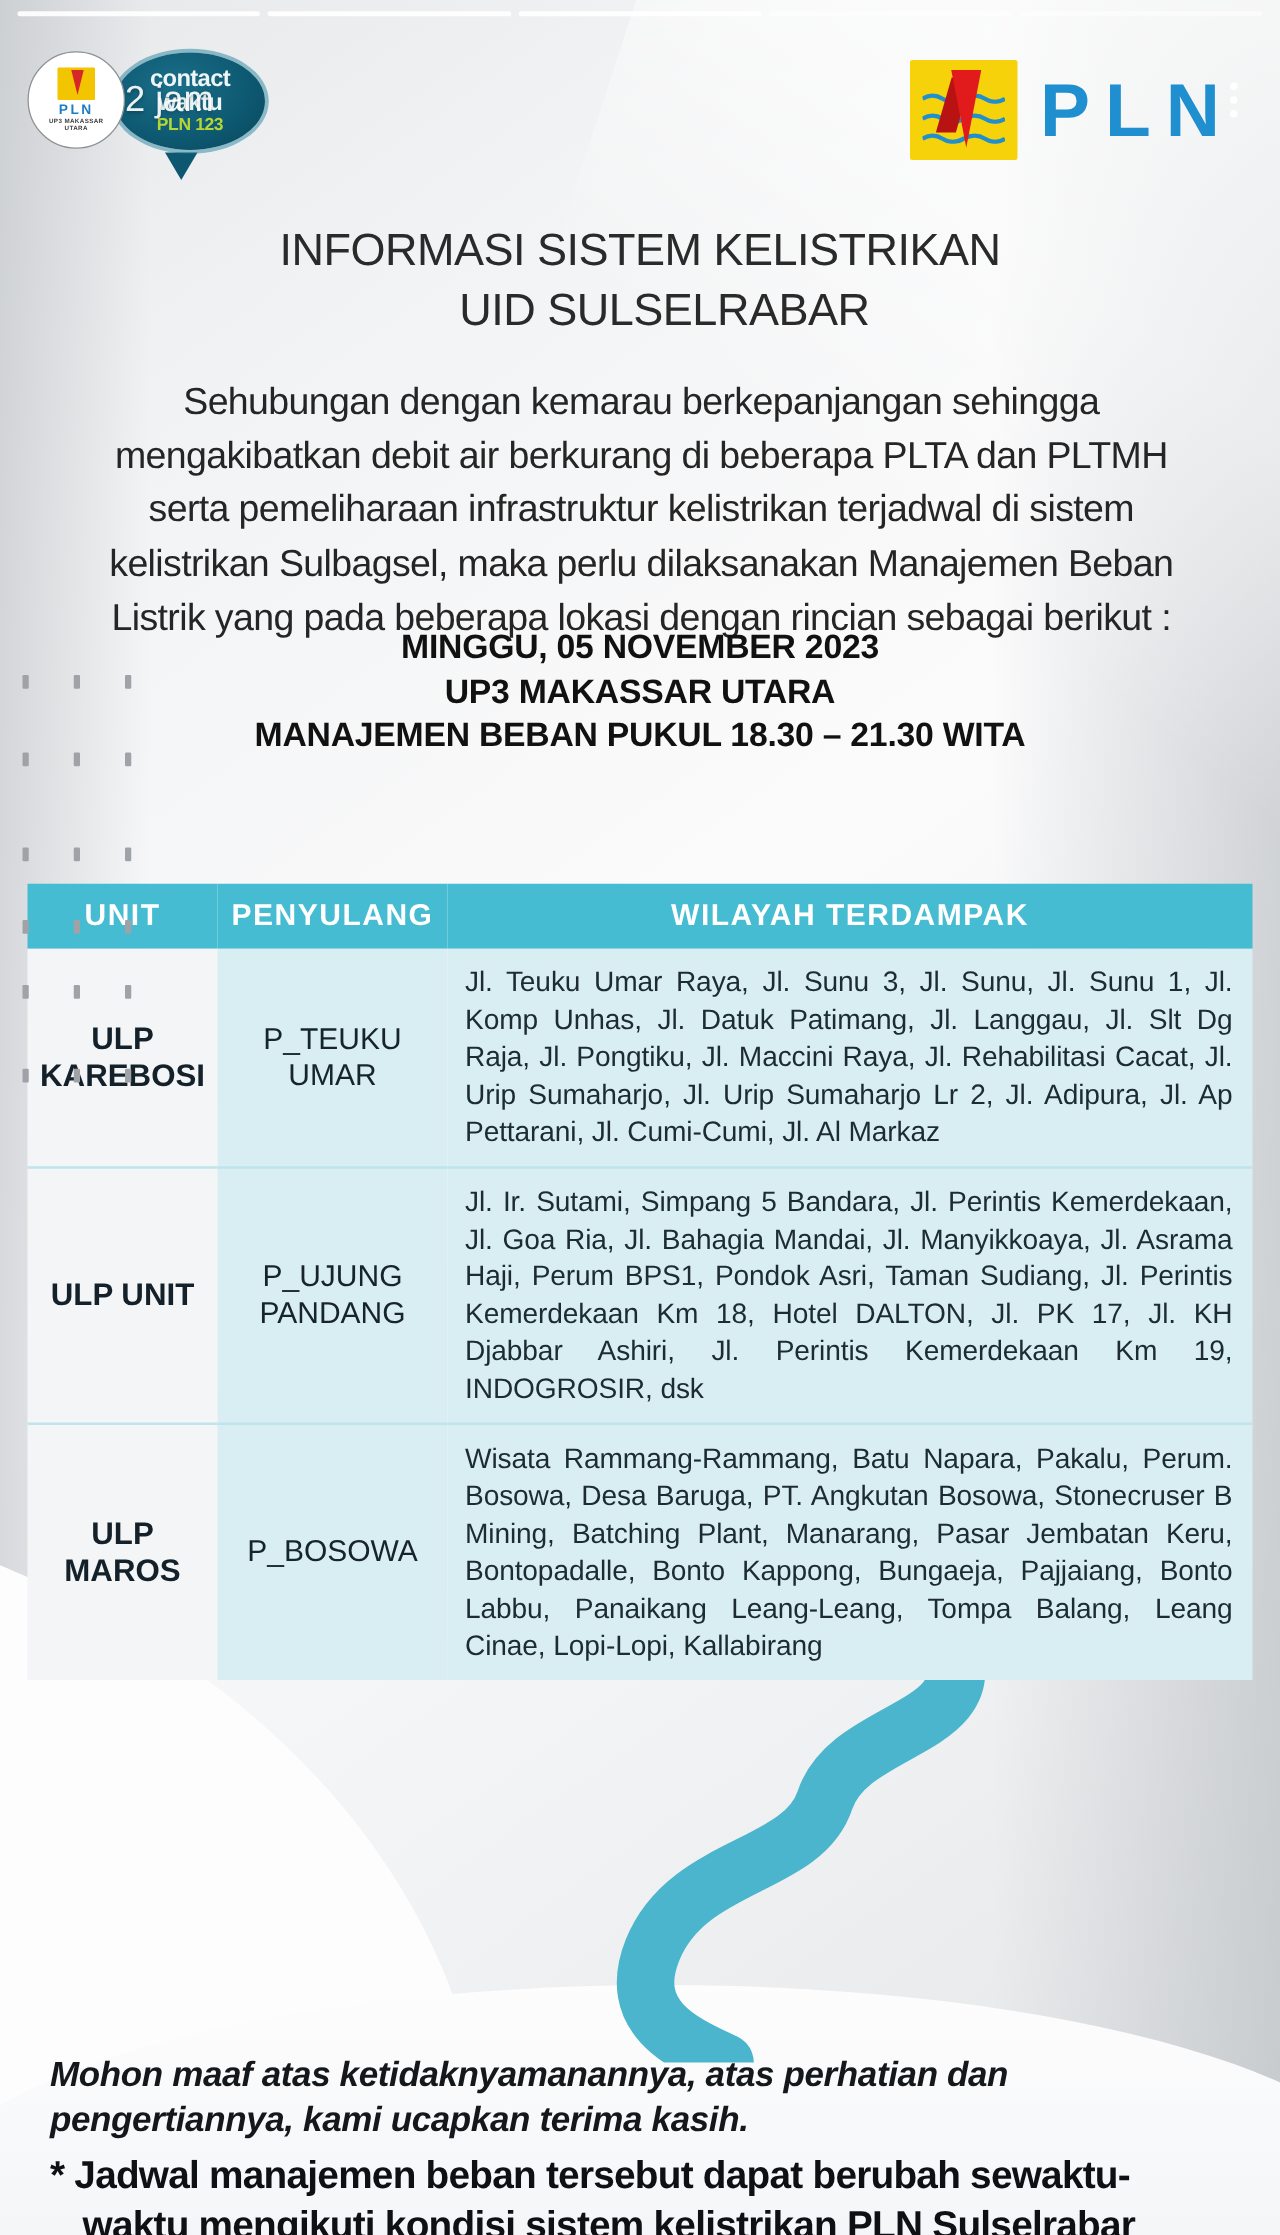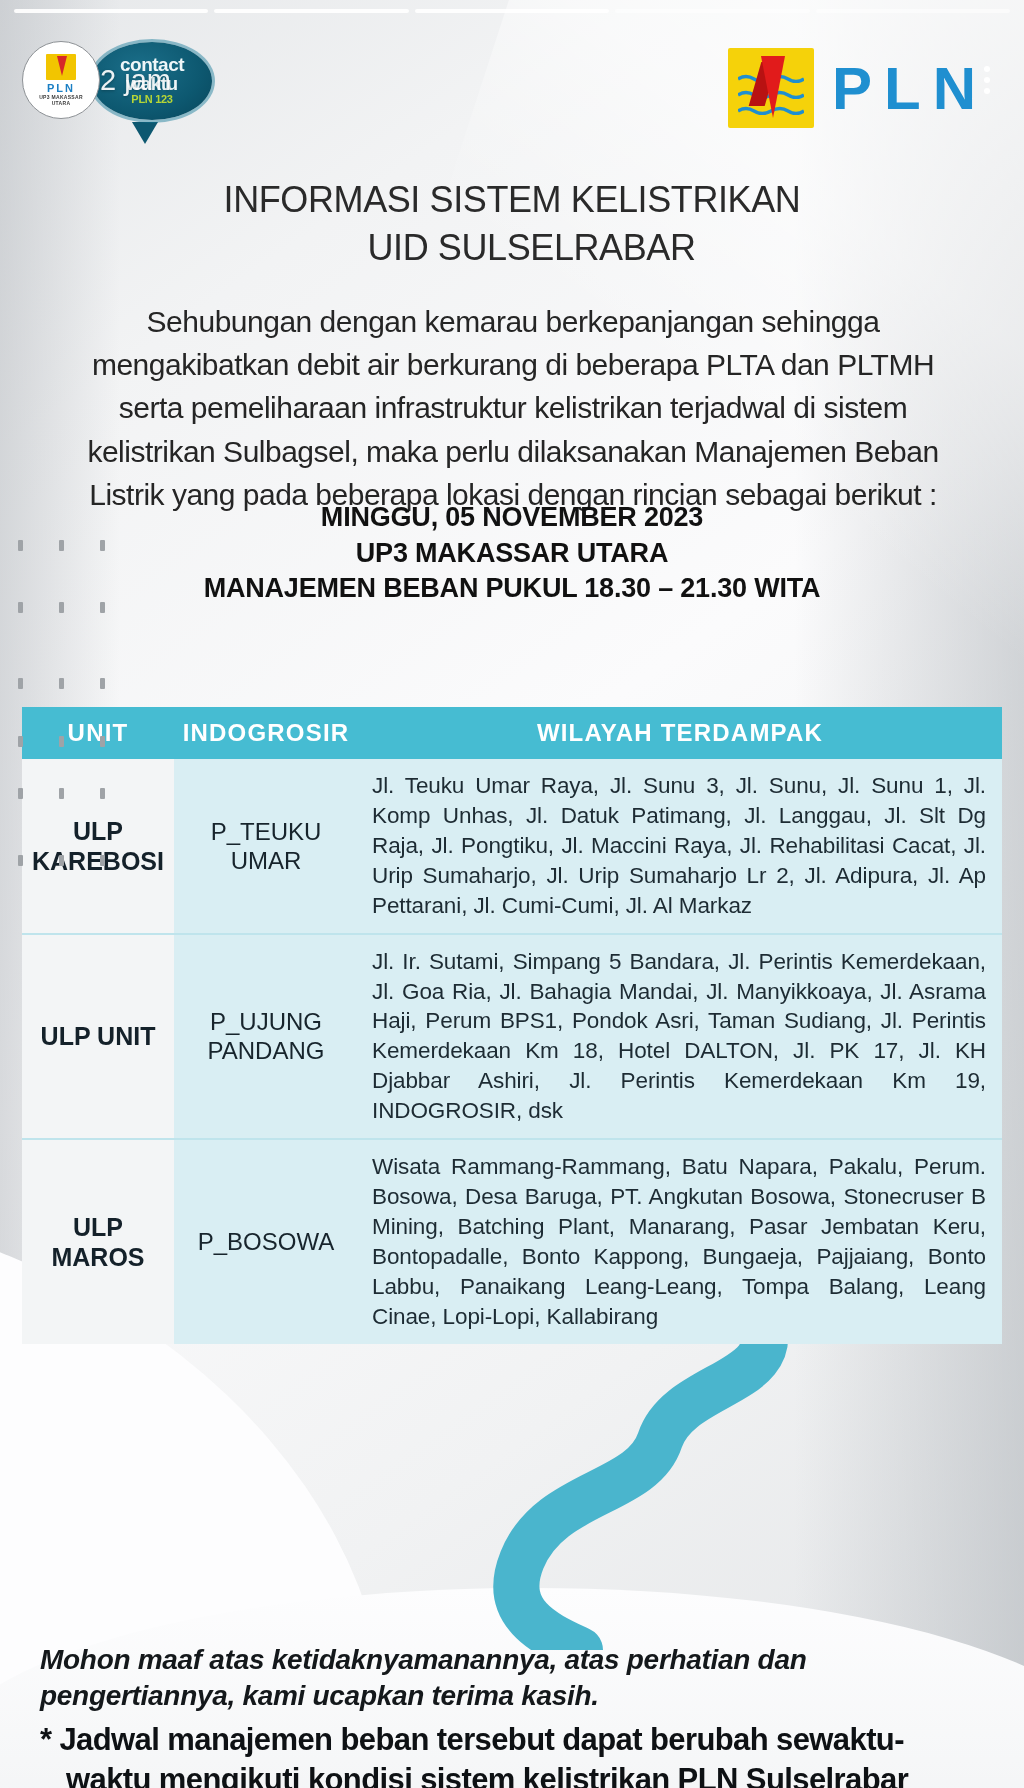--- a/index.html
+++ b/index.html
@@ -104,21 +104,21 @@
   }
   .cc-ellipse {
     position: absolute; left: 0; top: 8px;
     width: 120px; height: 78px; border-radius: 50%;
     background: radial-gradient(ellipse at 40% 35%, #1b6f8a 0%, #0d5870 60%, #08455a 100%);
     box-shadow: 0 0 0 3px rgba(18,120,150,0.45);
     display: flex; flex-direction: column; align-items: center; justify-content: center; text-align: center;
   }
   .cc-ellipse .l1 { font-size: 19px; font-weight: 800; color: #eef6f8; line-height: .95; letter-spacing: -.5px; }
   .cc-ellipse .l2 { font-size: 19px; font-weight: 800; color: #eef6f8; line-height: 1; letter-spacing: -.5px; }
-  .cc-ellipse .l3 { font-size: 11px; font-weight: 800; color: #b6d636; line-height: 1.1; letter-spacing: -.3px; }
+  .cc-ellipse .l3 { font-size: 14px; font-weight: 800; color: #b6d636; line-height: 1.1; letter-spacing: -.3px; }
   .cc-tail {
     position: absolute; left: 40px; bottom: -6px;
     width: 0; height: 0;
     border-left: 13px solid transparent; border-right: 13px solid transparent;
     border-top: 22px solid #0d5870;
   }
 
   .ig-user {
     font-size: 33px; font-weight: bold; color: #ffffff;
     text-shadow: 0 1px 3px rgba(0,0,0,0.30);
@@ -386,21 +386,21 @@
     <div class="dots" style="left:18px; top:855px">
         <i></i>
         <i></i>
         <i></i>
       </div>
 
     <table class="tbl">
       <thead>
         <tr>
           <th class="c-unit">UNIT</th>
-          <th class="c-pen">INDOGROSIR</th>
+          <th class="c-pen">PENYULANG</th>
           <th class="c-wil">WILAYAH TERDAMPAK</th>
         </tr>
       </thead>
       <tbody>
         <tr>
           <td class="unit">ULP KAREBOSI</td>
           <td class="pen">P_TEUKU UMAR</td>
           <td class="wil">Jl. Teuku Umar Raya, Jl. Sunu 3, Jl. Sunu, Jl. Sunu 1, Jl. Komp Unhas, Jl. Datuk Patimang, Jl. Langgau, Jl. Slt Dg Raja, Jl. Pongtiku, Jl. Maccini Raya, Jl. Rehabilitasi Cacat, Jl. Urip Sumaharjo, Jl. Urip Sumaharjo Lr 2, Jl. Adipura, Jl. Ap Pettarani, Jl. Cumi-Cumi, Jl. Al Markaz</td>
         </tr>
         <tr>

